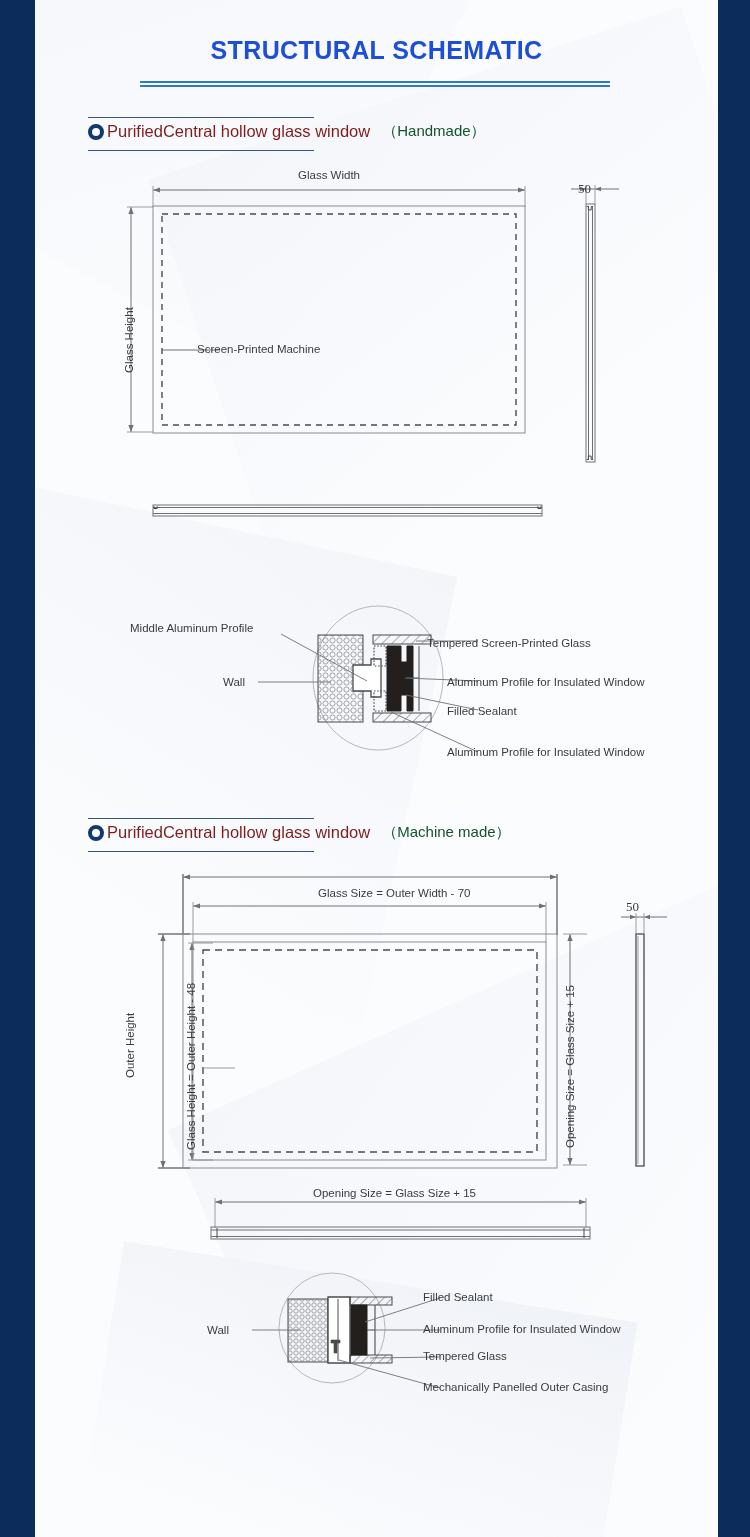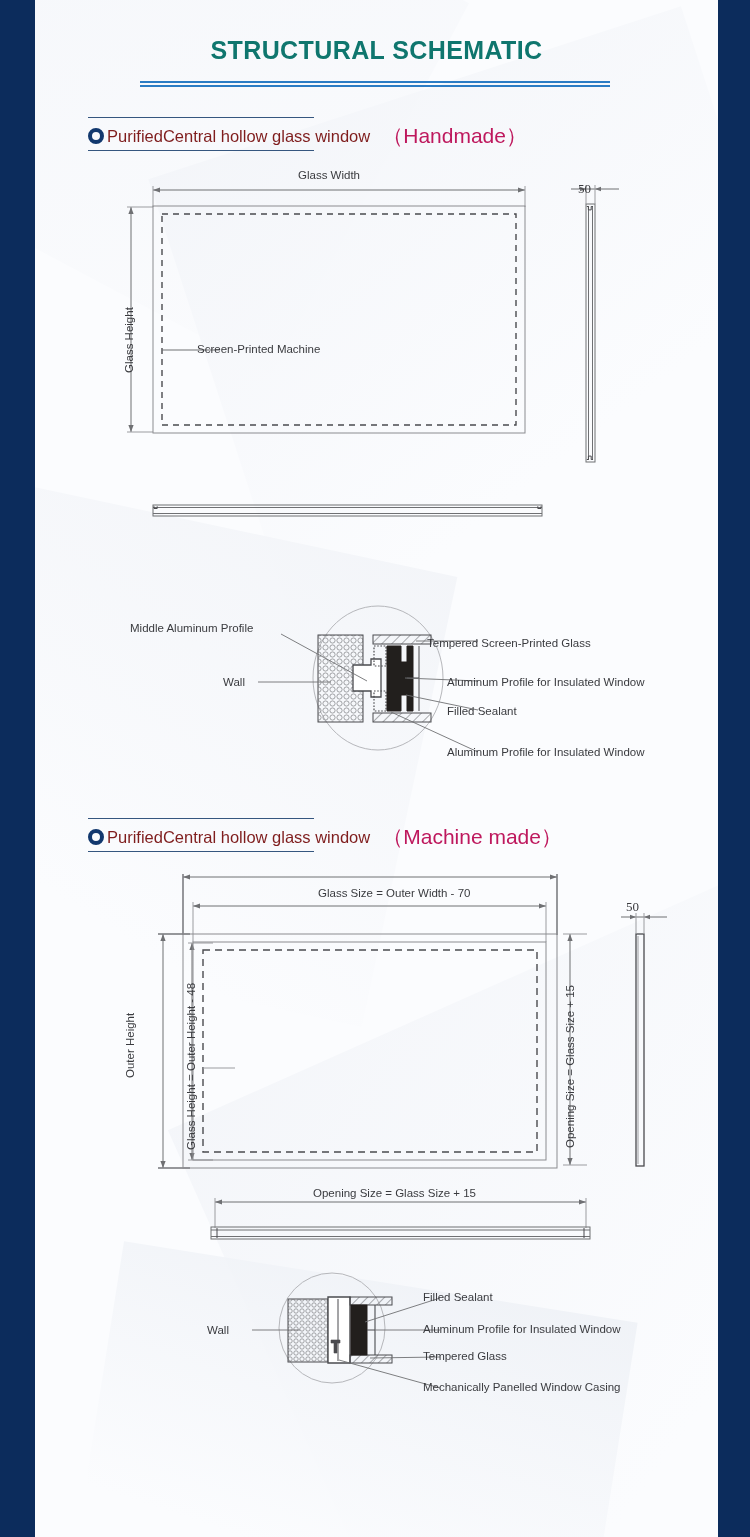--- a/index.html
+++ b/index.html
@@ -27,40 +27,40 @@
   .f2{left:180px;top:80px;width:560px;height:520px;transform:rotate(-18deg);background:linear-gradient(160deg,#f3f5f9 0%,#fbfcfe 70%);}
   .f3{left:-120px;top:520px;width:500px;height:460px;transform:rotate(12deg);background:linear-gradient(200deg,#f2f4f8 0%,#fbfcfe 80%);}
   .f4{left:220px;top:980px;width:620px;height:560px;transform:rotate(-24deg);background:linear-gradient(150deg,#f3f5f9 0%,#fbfcfe 75%);}
   .f5{left:60px;top:1280px;width:520px;height:330px;transform:rotate(9deg);background:linear-gradient(190deg,#eef1f6 0%,#fbfcfe 80%);}
 
   .layer{position:absolute;left:0;top:0;width:683px;height:1537px;}
 
   
   .title{
     position:absolute;left:0;top:36px;width:683px;text-align:center;
-    font-size:25px;font-weight:bold;letter-spacing:.4px;color:#0f766e;
+    font-size:25px;font-weight:bold;letter-spacing:.4px;color:#1d4ed8;
   }
   .title-rule{position:absolute;left:105px;top:81px;width:470px;height:5px;}
   .title-rule i{display:block;height:1.6px;background:#2b7cc4;}
   .title-rule i:first-child{margin-bottom:2.4px;}
 
   
   .sec-head{position:absolute;left:53px;}
   .sec-head .rule-top,.sec-head .rule-bot{
     position:absolute;left:0;width:226px;height:1.4px;background:#35567f;
   }
   .sec-head .rule-top{top:0;}
   .sec-head .rule-bot{top:33px;}
   .sec-head .row{position:absolute;left:0;top:5px;display:flex;align-items:center;white-space:nowrap;}
   .ring{
     width:16px;height:16px;border-radius:50%;
     border:4px solid #12386e;box-sizing:border-box;margin-right:3px;flex:none;
   }
   .sec-title{font-size:16.5px;color:#7f1d1d;line-height:1;}
-  .sec-paren{font-size:21px;color:#be185d;margin-left:12px;}
+  .sec-paren{font-size:15px;color:#14532d;margin-left:12px;}
 
   .lbl{position:absolute;font-size:11.5px;color:#3a3b3f;white-space:nowrap;line-height:1;}
   .lbl.vert{transform-origin:0 0;transform:rotate(-90deg);}
   .lbl.num{font-family:"Liberation Serif", serif;font-size:13px;}
 
   svg{position:absolute;left:0;top:0;overflow:visible;}
 </style>
 </head>
 <body>
 
@@ -323,17 +323,17 @@
           <line x1="335" y1="1358" x2="405" y2="1357"></line>
 
           <line x1="304" y1="1360" x2="405" y2="1388"></line>
         </g>
       </svg>
 
       <div class="lbl" style="left:172px;top:1325px;">Wall</div>
       <div class="lbl" style="left:388px;top:1292px;">Filled Sealant</div>
       <div class="lbl" style="left:388px;top:1324px;">Aluminum Profile for Insulated Window</div>
       <div class="lbl" style="left:388px;top:1351px;">Tempered Glass</div>
-      <div class="lbl" style="left:388px;top:1382px;">Mechanically Panelled Window Casing</div>
+      <div class="lbl" style="left:388px;top:1382px;">Mechanically Panelled Outer Casing</div>
     </div>
 
   </div>
 </div>
 
 </body></html>

